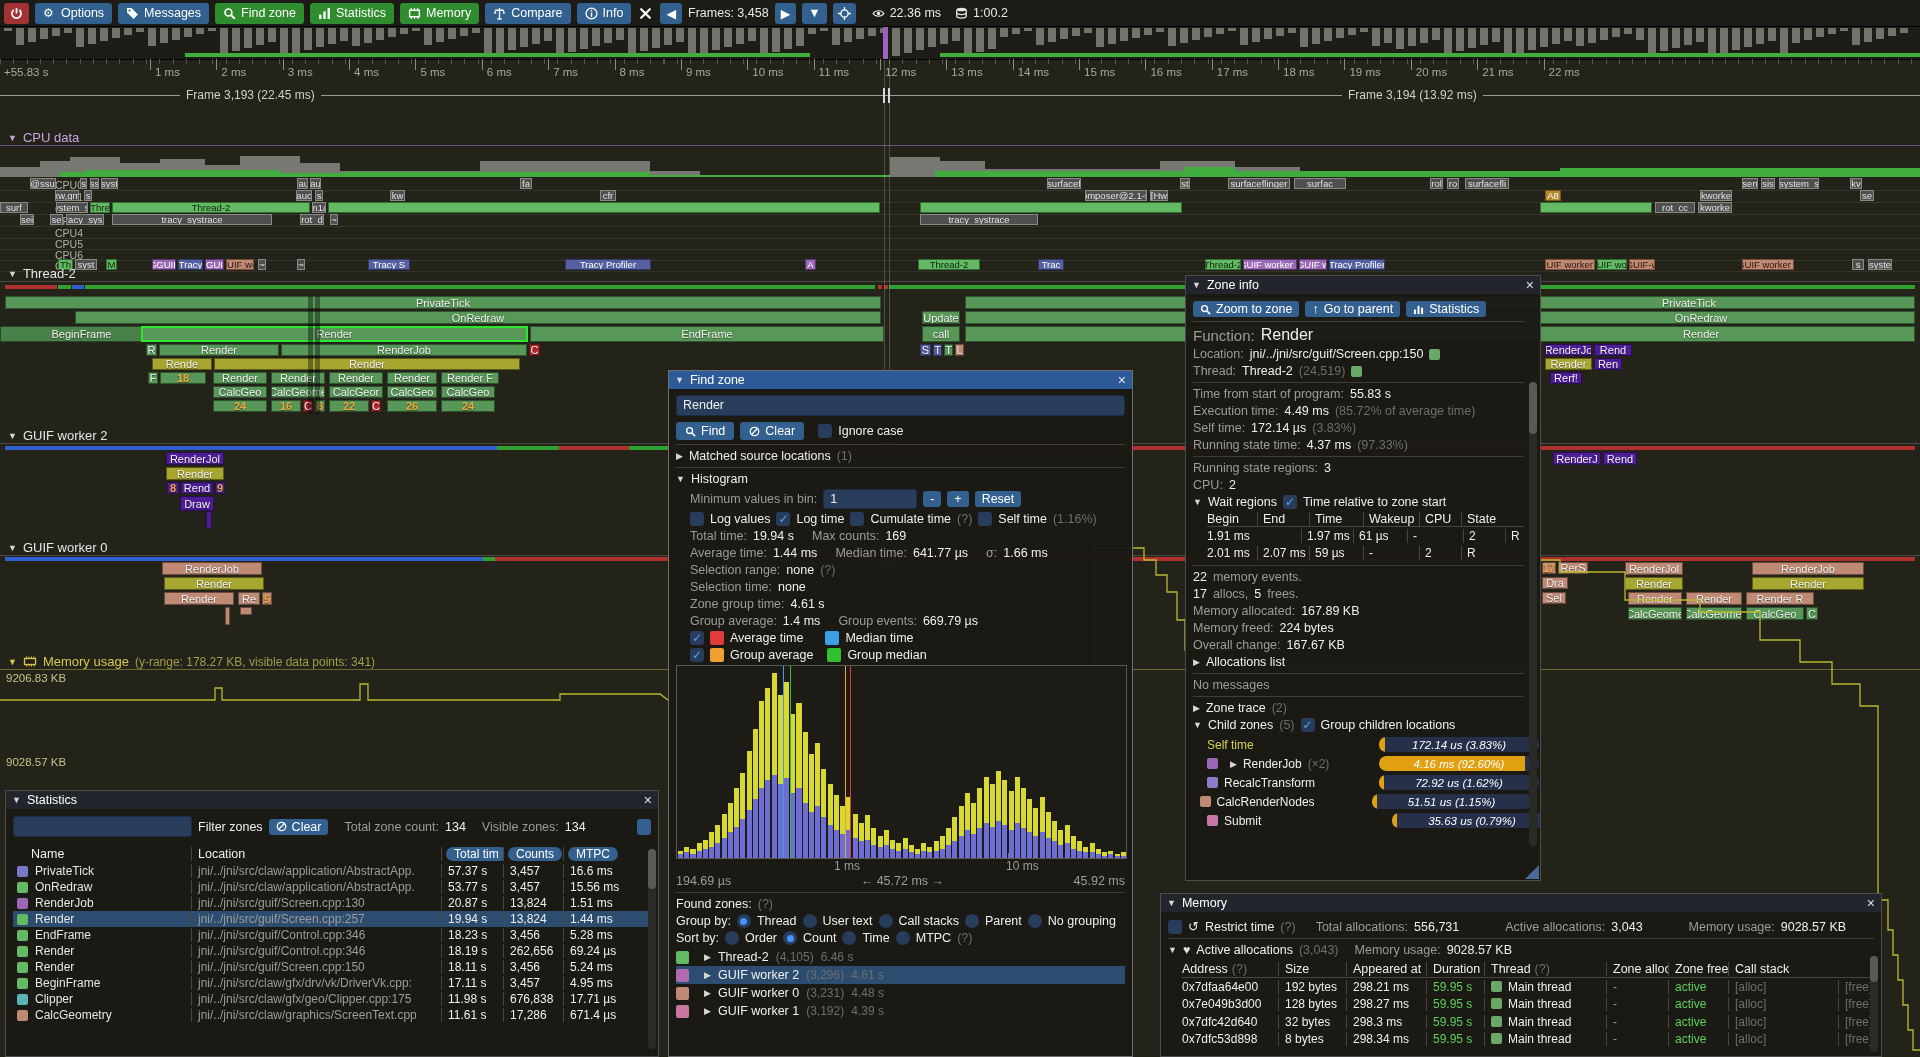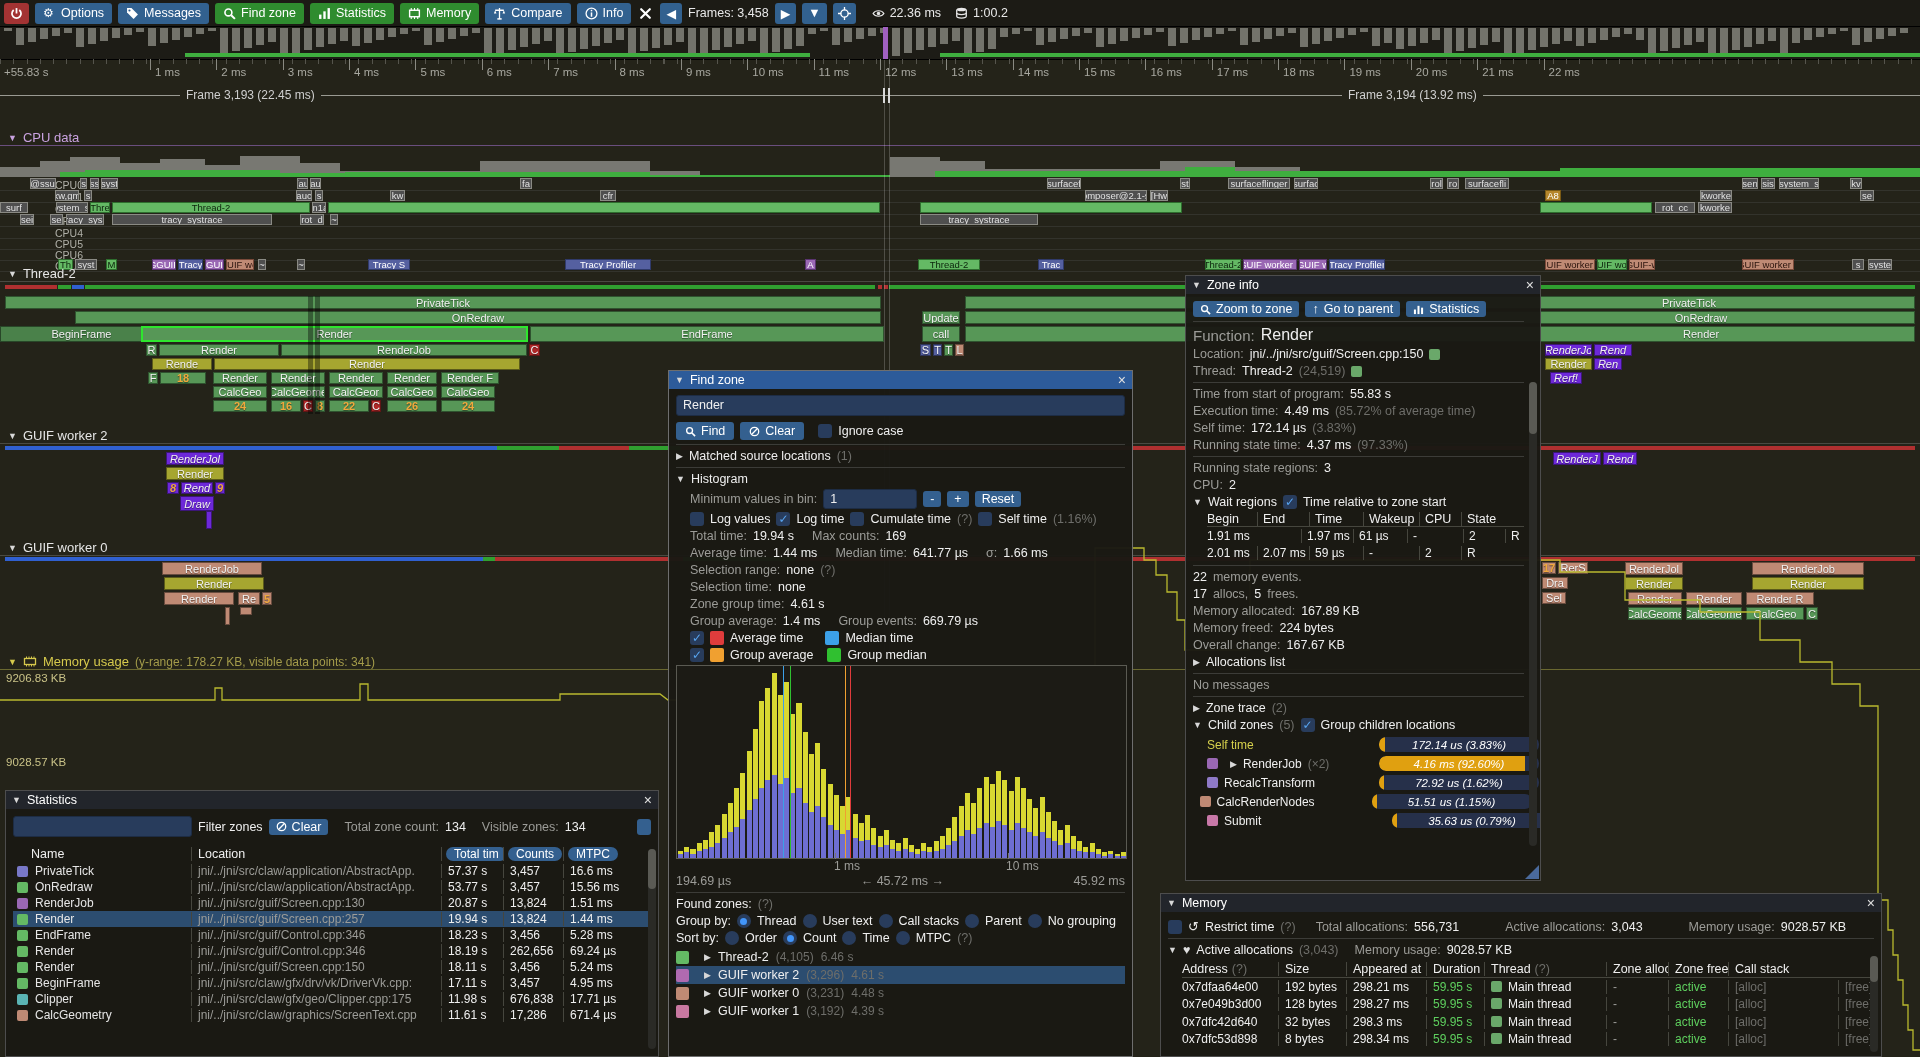--- a/index.html
+++ b/index.html
@@ -35,21 +35,21 @@
   .memnote{color:#a39b4a;font-size:12px;}
   .cpulbl{position:absolute;font-size:10.5px;color:#b0b0a8;}
   .chip{position:absolute;height:11px;box-sizing:border-box;border:1px solid #8a8a84;background:#4f4f4f;color:#e2e2e2;font-size:9.5px;line-height:9px;display:flex;align-items:center;justify-content:center;overflow:hidden;white-space:nowrap;cursor:pointer;}
   .chip.cG{background:#64b964;border-color:#2e6e2e;color:#0c240c;}
   .chip.cP{background:#9a68b4;border-color:#5a3470;color:#fff;}
   .chip.cN{background:#5560a0;border-color:#303a6a;color:#fff;}
   .chip.cS{background:#bf8a74;border-color:#7a4a3a;color:#2a130c;}
   .chip.cO{background:#b5862c;border-color:#7a5a14;color:#fff;}
   .zone{position:absolute;box-sizing:border-box;border:1px solid rgba(0,0,0,.45);font-size:11px;display:flex;align-items:center;justify-content:center;overflow:hidden;white-space:nowrap;color:#f2f2f2;cursor:pointer;text-shadow:0 1px 1px rgba(0,0,0,.5);}
   .zone.zG{background:#579757;} .zone.zD{background:#4a814a;} .zone.zY{background:#a6a630;}
-  .zone.zP{background:#6d28d9;font-style:italic;} .zone.zS{background:#bf8a74;} .zone.zR{background:#b02828;}
+  .zone.zP{background:#4c1d95;} .zone.zS{background:#bf8a74;} .zone.zR{background:#b02828;}
   .zone.zN{background:#5560a0;}
   .zone.sel{border:2px solid #2ee62e;}
   .zone.org{color:#f0a83c;font-weight:bold;}
   .ribseg{position:absolute;height:4px;}
   .vline{position:absolute;width:1px;background:rgba(230,230,230,.22);}
   .dline{position:absolute;width:5px;background:rgba(0,0,0,.38);}
   .memlabel{position:absolute;font-size:11.5px;color:#c9c287;}
   
   .panel{position:absolute;background:rgba(26,25,20,.97);border:1px solid #4d4d4d;box-sizing:border-box;overflow:hidden;}
   .panel.focus{border-color:#6e6e6e;}
@@ -421,21 +421,21 @@
       <div class="chip" style="left: 30px; top: 178px; width: 26px;">s@ssurf</div>
       <div class="chip" style="left: 80px; top: 178px; width: 7px;">s</div>
       <div class="chip" style="left: 90px; top: 178px; width: 9px;">ss</div>
       <div class="chip" style="left: 101px; top: 178px; width: 17px;">syst</div>
       <div class="chip" style="left: 297px; top: 178px; width: 11px;">[au</div>
       <div class="chip" style="left: 310px; top: 178px; width: 11px;">au</div>
       <div class="chip" style="left: 520px; top: 178px; width: 12px;">fa</div>
       <div class="chip" style="left: 1047px; top: 178px; width: 34px;">surfacef</div>
       <div class="chip" style="left: 1180px; top: 178px; width: 10px;">st</div>
       <div class="chip" style="left: 1228px; top: 178px; width: 62px;">surfaceflinger</div>
-      <div class="chip" style="left: 1294px; top: 178px; width: 24px;">surfac</div>
+      <div class="chip" style="left: 1294px; top: 178px; width: 52px;">surfac</div>
       <div class="chip" style="left: 1430px; top: 178px; width: 13px;">rol</div>
       <div class="chip" style="left: 1447px; top: 178px; width: 12px;">ro</div>
       <div class="chip" style="left: 1465px; top: 178px; width: 44px;">surfacefli</div>
       <div class="chip" style="left: 1742px; top: 178px; width: 16px;">sen</div>
       <div class="chip" style="left: 1761px; top: 178px; width: 14px;">sis</div>
       <div class="chip" style="left: 1779px; top: 178px; width: 40px;">system_s</div>
       <div class="chip" style="left: 1850px; top: 178px; width: 12px;">kv</div>
       <div class="cpulbl" style="left: 55px; top: 191px;">CPU1</div>
       <div style="position: absolute; left: 0px; top: 202px; width: 1920px; height: 0px; border-top: 1px solid rgb(51, 51, 44);"></div>
       <div class="chip" style="left: 55px; top: 190px; width: 24px;">kw,gm</div>

